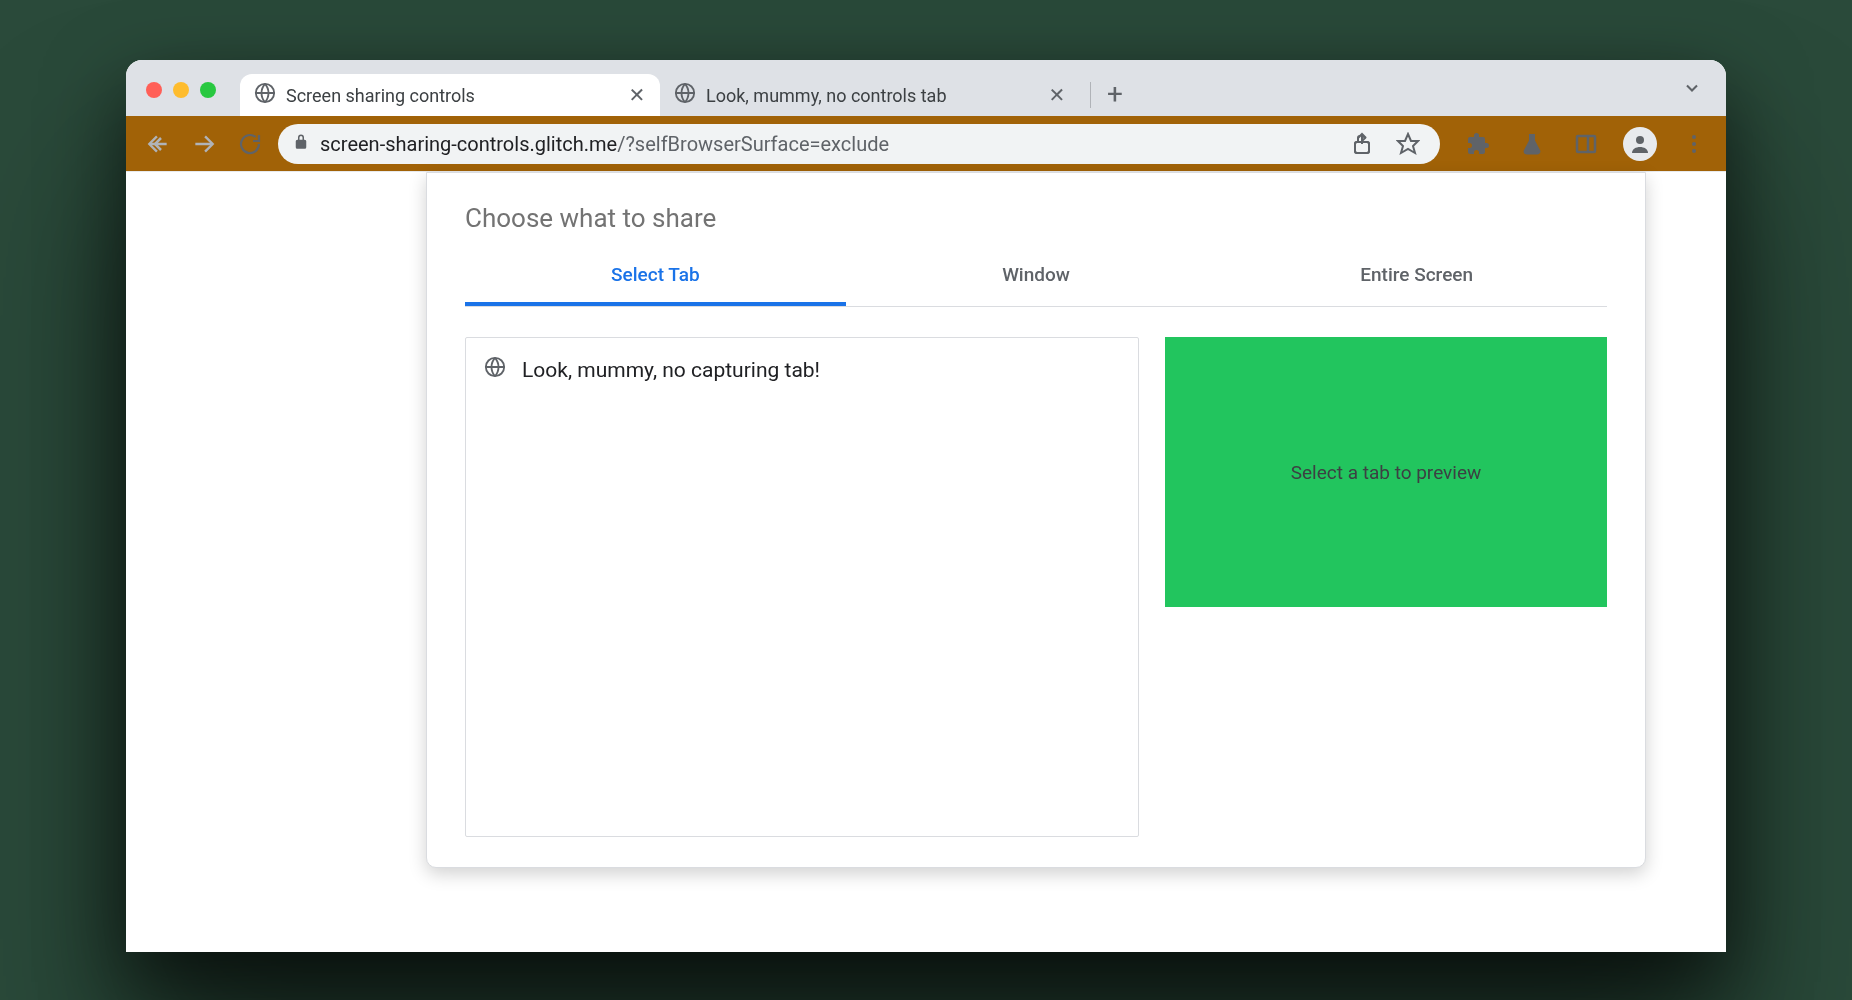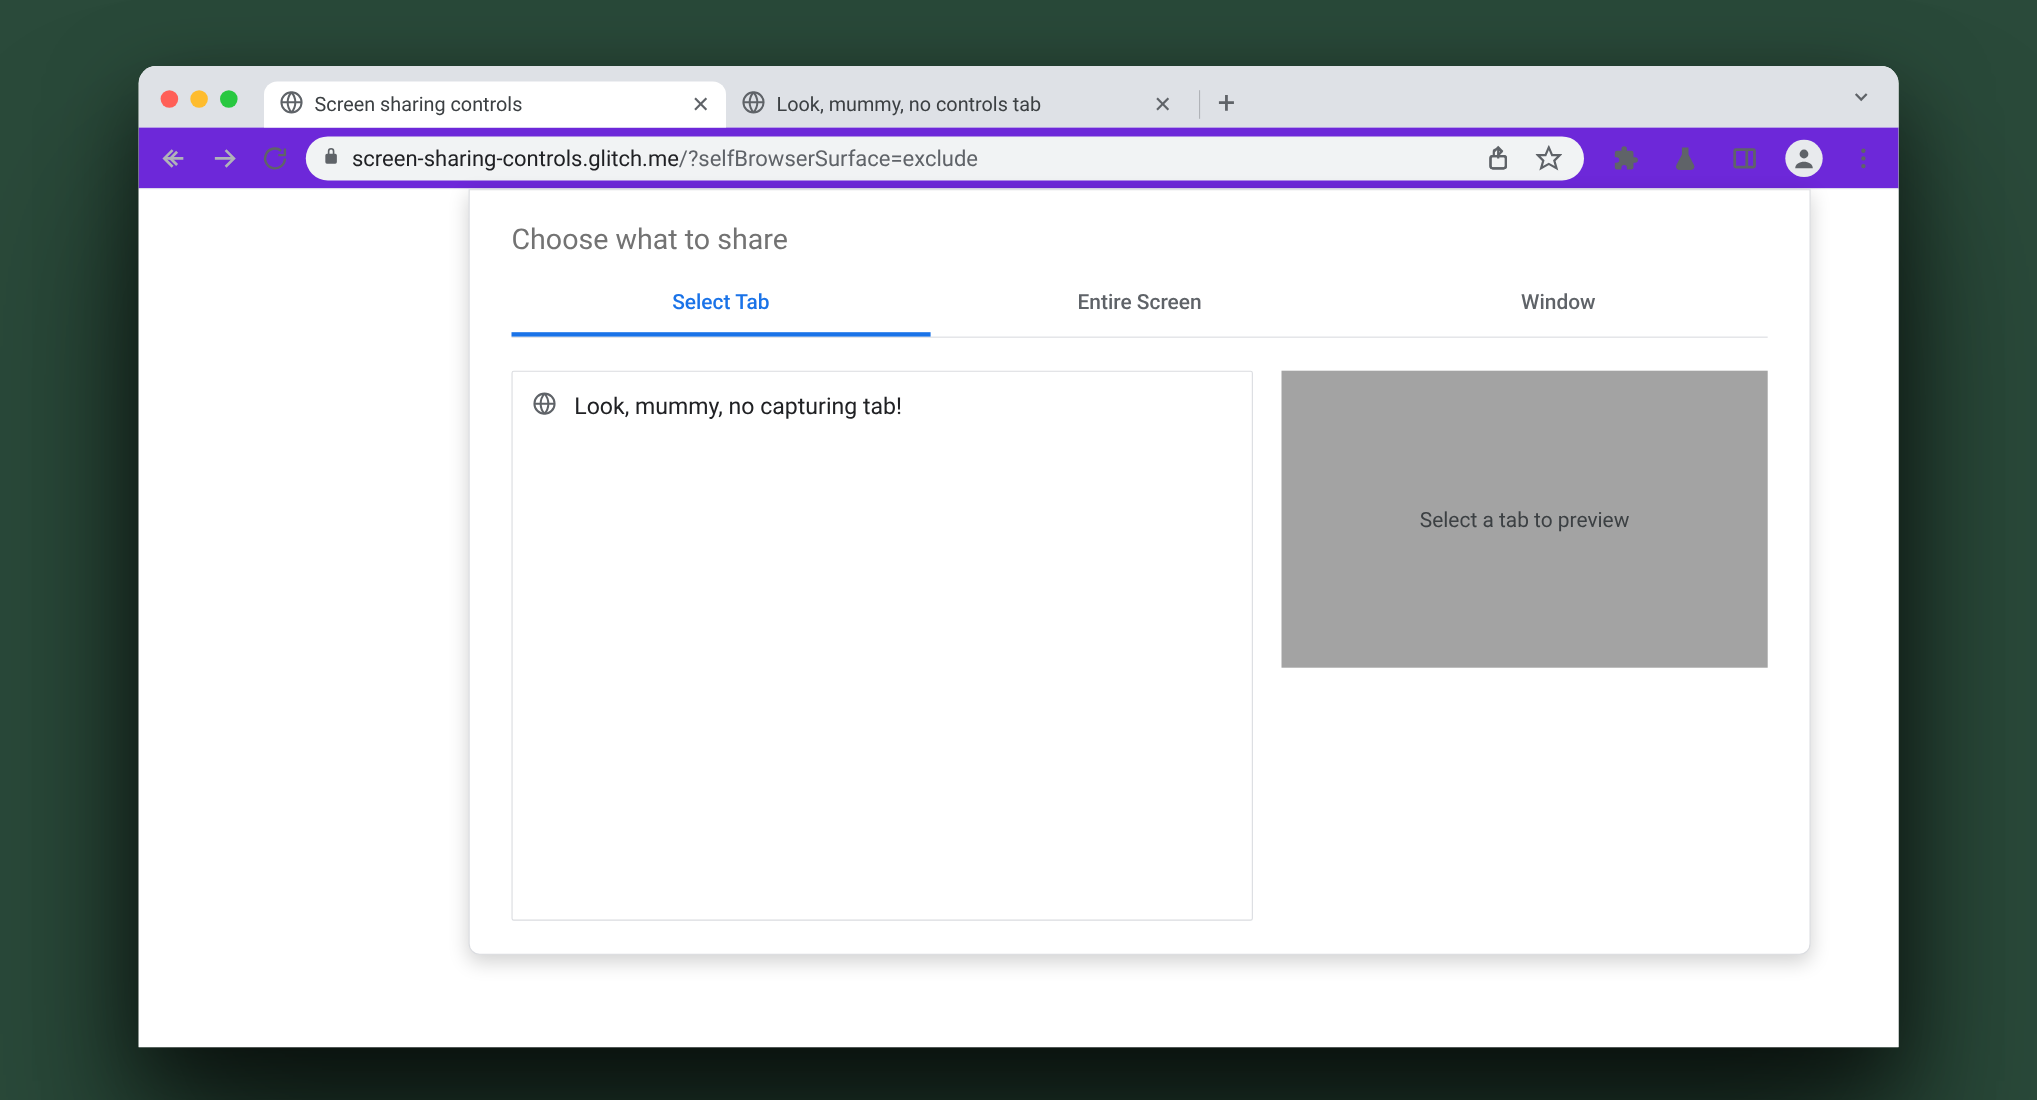--- a/index.html
+++ b/index.html
@@ -77,21 +77,21 @@
     .new-tab-btn {
       font-size: 28px; color: #5f6368; margin-left: 6px; margin-bottom: 6px;
       cursor: pointer;
     }
     .tab-strip-right {
       margin-left: auto; margin-right: 12px; color: #5f6368; margin-bottom: 6px;
     }
     .toolbar {
       display: flex; align-items: center;
       height: 56px;
-      background: #6d28d9;
+      background: #a16207;
       padding: 0 14px;
       gap: 10px;
       border-bottom: 1px solid #e8eaed;
     }
     .nav-btn {
       width: 36px; height: 36px; display: flex; align-items: center; justify-content: center;
       color: #5f6368; cursor: pointer; border-radius: 50%;
     }
     .nav-btn.disabled { color: #b0b3b8; }
     .address-bar {
@@ -148,21 +148,21 @@
     .tab-list {
       flex: 1; border: 1px solid #dadce0; border-radius: 2px;
       height: 500px; padding: 12px 14px;
     }
     .list-item {
       display: flex; align-items: center; gap: 16px;
       font-size: 21px; color: #202124; padding: 6px 4px;
       cursor: pointer;
     }
     .preview-box {
-      width: 442px; height: 270px; background: #a3a3a3;
+      width: 442px; height: 270px; background: #22c55e;
       display: flex; align-items: center; justify-content: center;
       font-size: 19px; color: #3c4043;
     }
   </style>
 </head>
 <body>
 
 <div class="browser-window">
 
   <div class="tab-strip">
@@ -288,22 +288,22 @@
           </svg>
       </div>
     </div>
   </div>
 
   <div class="viewport">
     <div class="share-dialog">
       <div class="dialog-title">Choose what to share</div>
       <div class="dialog-tabs">
         <div class="dialog-tab active">Select Tab</div>
+        <div class="dialog-tab">Window</div>
         <div class="dialog-tab">Entire Screen</div>
-        <div class="dialog-tab">Window</div>
       </div>
       <div class="dialog-body">
         <div class="tab-list">
           <div class="list-item">
             <span class="globe-icon">
               <svg viewBox="0 0 24 24" width="22" height="22" fill="none" stroke="#5f6368" stroke-width="2">
                   <circle cx="12" cy="12" r="10"></circle>
                   <path d="M2 12h20M12 2a15 15 0 0 1 0 20M12 2a15 15 0 0 0 0 20"></path>
                 </svg>
             </span>

